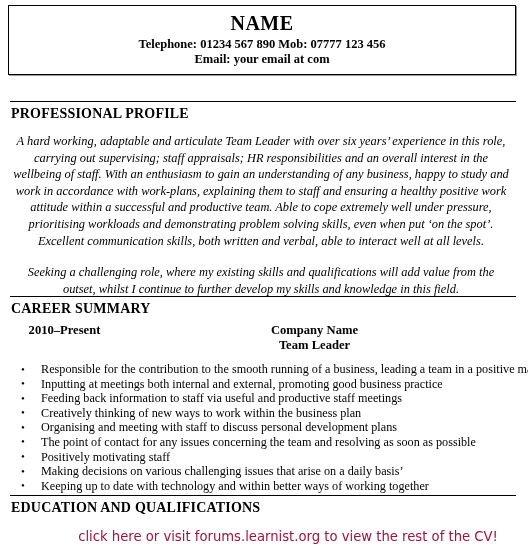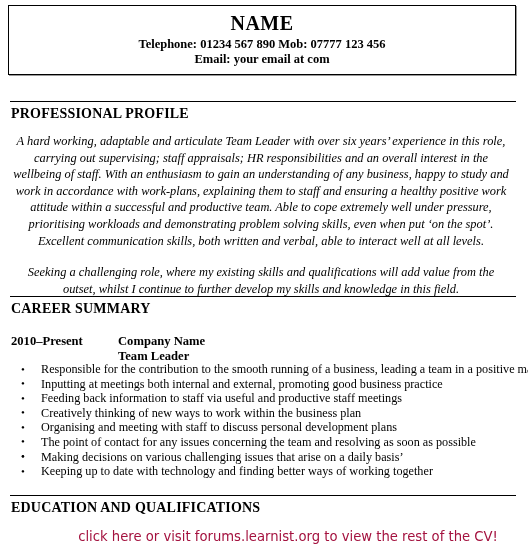--- a/index.html
+++ b/index.html
@@ -156,21 +156,21 @@
   <div class="section-heading" style="top:106px;">PROFESSIONAL PROFILE</div>
 
   <div class="profile" style="top:133px;">
     <p>A hard working, adaptable and articulate Team Leader with over six years’ experience in this role, carrying out supervising; staff appraisals; HR responsibilities and an overall interest in the wellbeing of staff.  With an enthusiasm to gain an understanding of any business, happy to study and work in accordance with work-plans, explaining them to staff and ensuring a healthy positive work attitude within a successful and productive team.  Able to cope extremely well under pressure, prioritising workloads and demonstrating problem solving skills, even when put ‘on the spot’.  Excellent communication skills, both written and verbal, able to interact well at all levels.</p>
     <p>Seeking a challenging role, where my existing skills and qualifications will add value from the outset, whilst I continue to further develop my skills and knowledge in this field.</p>
   </div>
 
   <div class="rule" style="top:296px;"></div>
   <div class="section-heading" style="top:301px;">CAREER SUMMARY</div>
 
-  <div class="job-entry" style="top:334px;">
+  <div class="job-entry" style="top:323px;text-align:center;">
     <div class="job-row">
       <div class="job-dates">2010–Present</div>
       <div class="job-right">
         <div>Company Name</div>
         <div class="job-title">Team Leader</div>
       </div>
     </div>
   </div>
 
   <ul class="duties" style="top:362px;">
@@ -193,28 +193,29 @@
     <li>
       <span class="bullet">•</span>
       <span>Organising and meeting with staff to discuss personal development plans</span>
     </li>
     <li>
       <span class="bullet">•</span>
       <span>The point of contact for any issues concerning the team and resolving as soon as possible</span>
     </li>
     <li>
       <span class="bullet">•</span>
+      <span>Positively motivating staff</span>
     </li>
     <li>
       <span class="bullet">•</span>
       <span>Making decisions on various challenging issues that arise on a daily basis’</span>
     </li>
     <li>
       <span class="bullet">•</span>
-      <span>Keeping up to date with technology and finding better ways of working together</span>
+      <span>Keeping up to date with technology and within better ways of working together</span>
     </li>
   </ul>
 
   <div class="rule" style="top:495px;"></div>
   <div class="section-heading" style="top:500px;">EDUCATION AND QUALIFICATIONS</div>
 
   <div class="cta" style="top: 528px; color: rgb(164, 18, 63);">click here or visit forums.learnist.org to view the rest of the CV!</div>
 
 </div>
 

